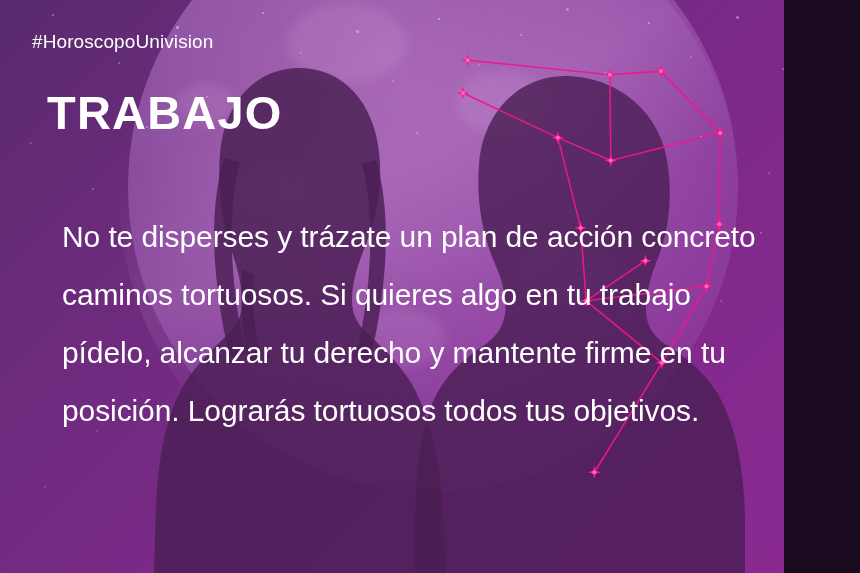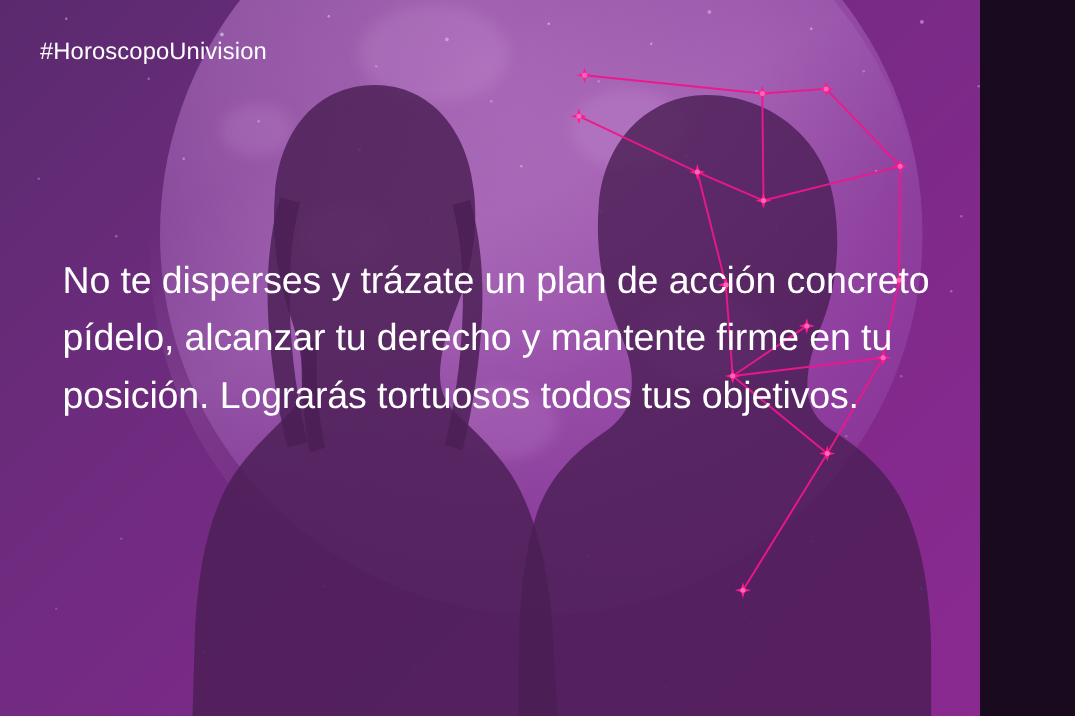--- a/index.html
+++ b/index.html
@@ -136,21 +136,21 @@
     left: 46px;
     top: 200px;
     width: 800px;
     color: #ffffff;
     font-size: 30px;
     font-weight: 400;
     line-height: 42px;
     letter-spacing: -0.1px;
   }
   #body-text p {
-    margin: 4px;
+    margin: 16px;
   }
 </style>
 </head>
 <body>
 
 <div id="card">
 
   <div id="moon">
     <div class="crater" style="left:26%; top:20%; width:120px; height:78px;"></div>
     <div class="crater" style="left:54%; top:31%; width:92px;  height:64px;"></div>
@@ -329,21 +329,23 @@
       <use href="#starnode" x="643" y="330"></use>
       <use href="#starnode" x="726" y="398"></use>
       <use href="#starnode" x="652" y="518"></use>
     </g>
   </svg>
 
   <div id="content">
 
     <div id="hashtag">#HoroscopoUnivision</div>
 
+    <div id="title">TRABAJO</div>
 
     <div id="body-text">
       <p>No te disperses y trázate un plan de acción concreto</p>
+      <p>caminos tortuosos. Si quieres algo en tu trabajo</p>
       <p>pídelo, alcanzar tu derecho y mantente firme en tu</p>
       <p>posición. Lograrás tortuosos todos tus objetivos.</p>
     </div>
 
   </div>
 </div>
 
 </body></html>

